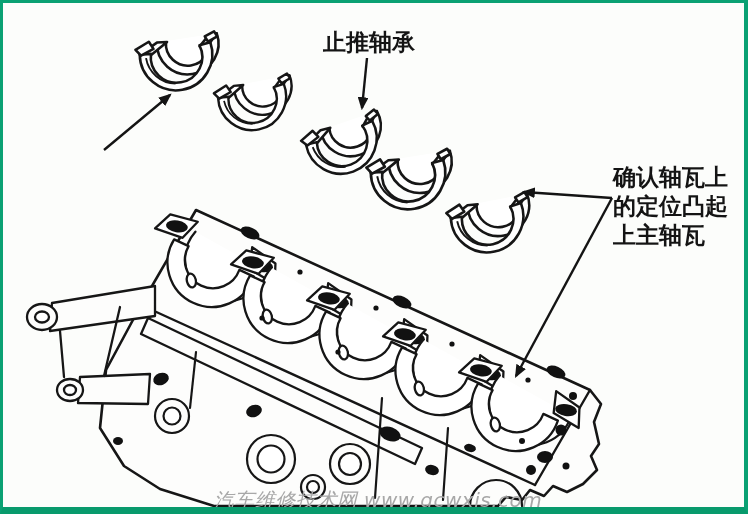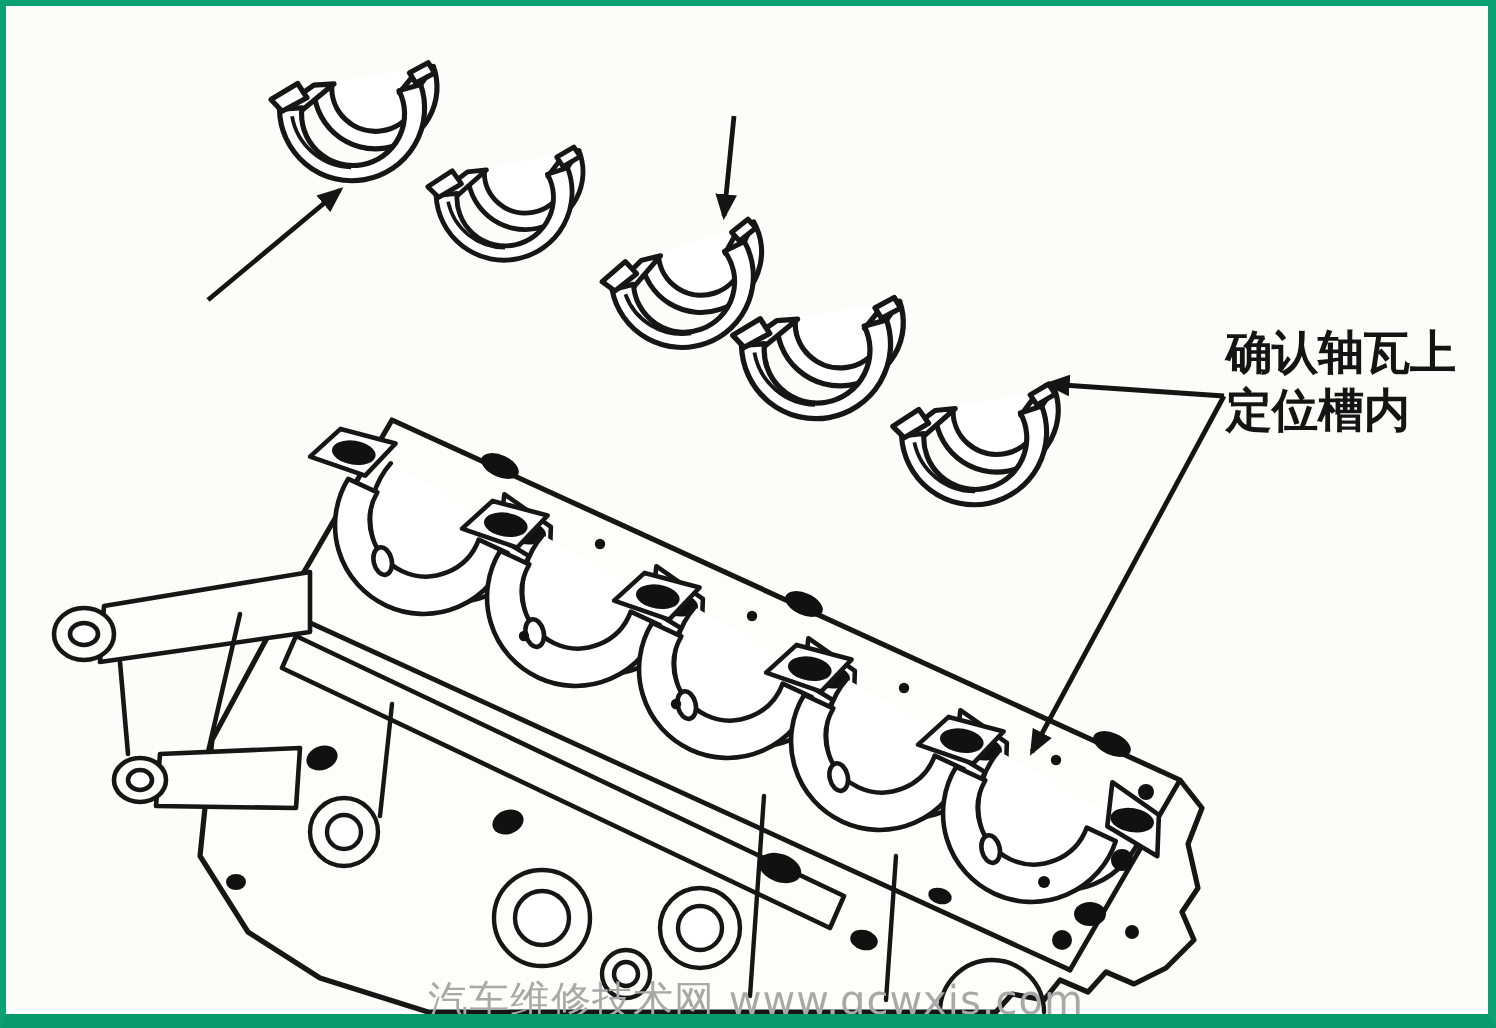--- a/index.html
+++ b/index.html
@@ -27,20 +27,21 @@
   .callout-note{left:610px;top:128px;font-size:23px;line-height:29px;margin-top:32px;}
   .callout-note span{display:block;}
   .watermark{
     position:absolute;z-index:3;
     left:200px;top:484px;width:350px;
     text-align:center;
     font-size:20px;letter-spacing:.5px;
     color:#a8a8a8;
     font-weight:normal;
     white-space:nowrap;
+    font-style:italic;
   }
 </style>
 </head>
 <body>
 
 <div class="frame">
 
   <svg class="art" width="748" height="514" viewBox="0 0 748 514">
     <defs>
       <marker id="ah" viewBox="0 0 12 10" refX="10" refY="5" markerWidth="13" markerHeight="11" markerUnits="userSpaceOnUse" orient="auto-start-reverse">
@@ -155,21 +156,23 @@
 
     <g stroke="#141414" stroke-width="2.4" fill="none">
       <path d="M 104,150 L 170,95" marker-end="url(#ah)"></path>
       <path d="M 367,58 L 362,108" marker-end="url(#ah)"></path>
       <path d="M 612,198 L 524,192" marker-end="url(#ah)"></path>
       <path d="M 612,198 L 516,376" marker-end="url(#ah)"></path>
     </g>
   </svg>
 
 
+  <div class="callout callout-thrust">止推轴承</div>
 
   <div class="callout callout-note">
     <span>确认轴瓦上</span>
-    <span>定位槽内</span>
+    <span>的定位凸起</span>
+    <span>上主轴瓦</span>
   </div>
 
   <div class="watermark">汽车维修技术网 www.qcwxjs.com</div>
 
 </div>
 
 </body></html>

